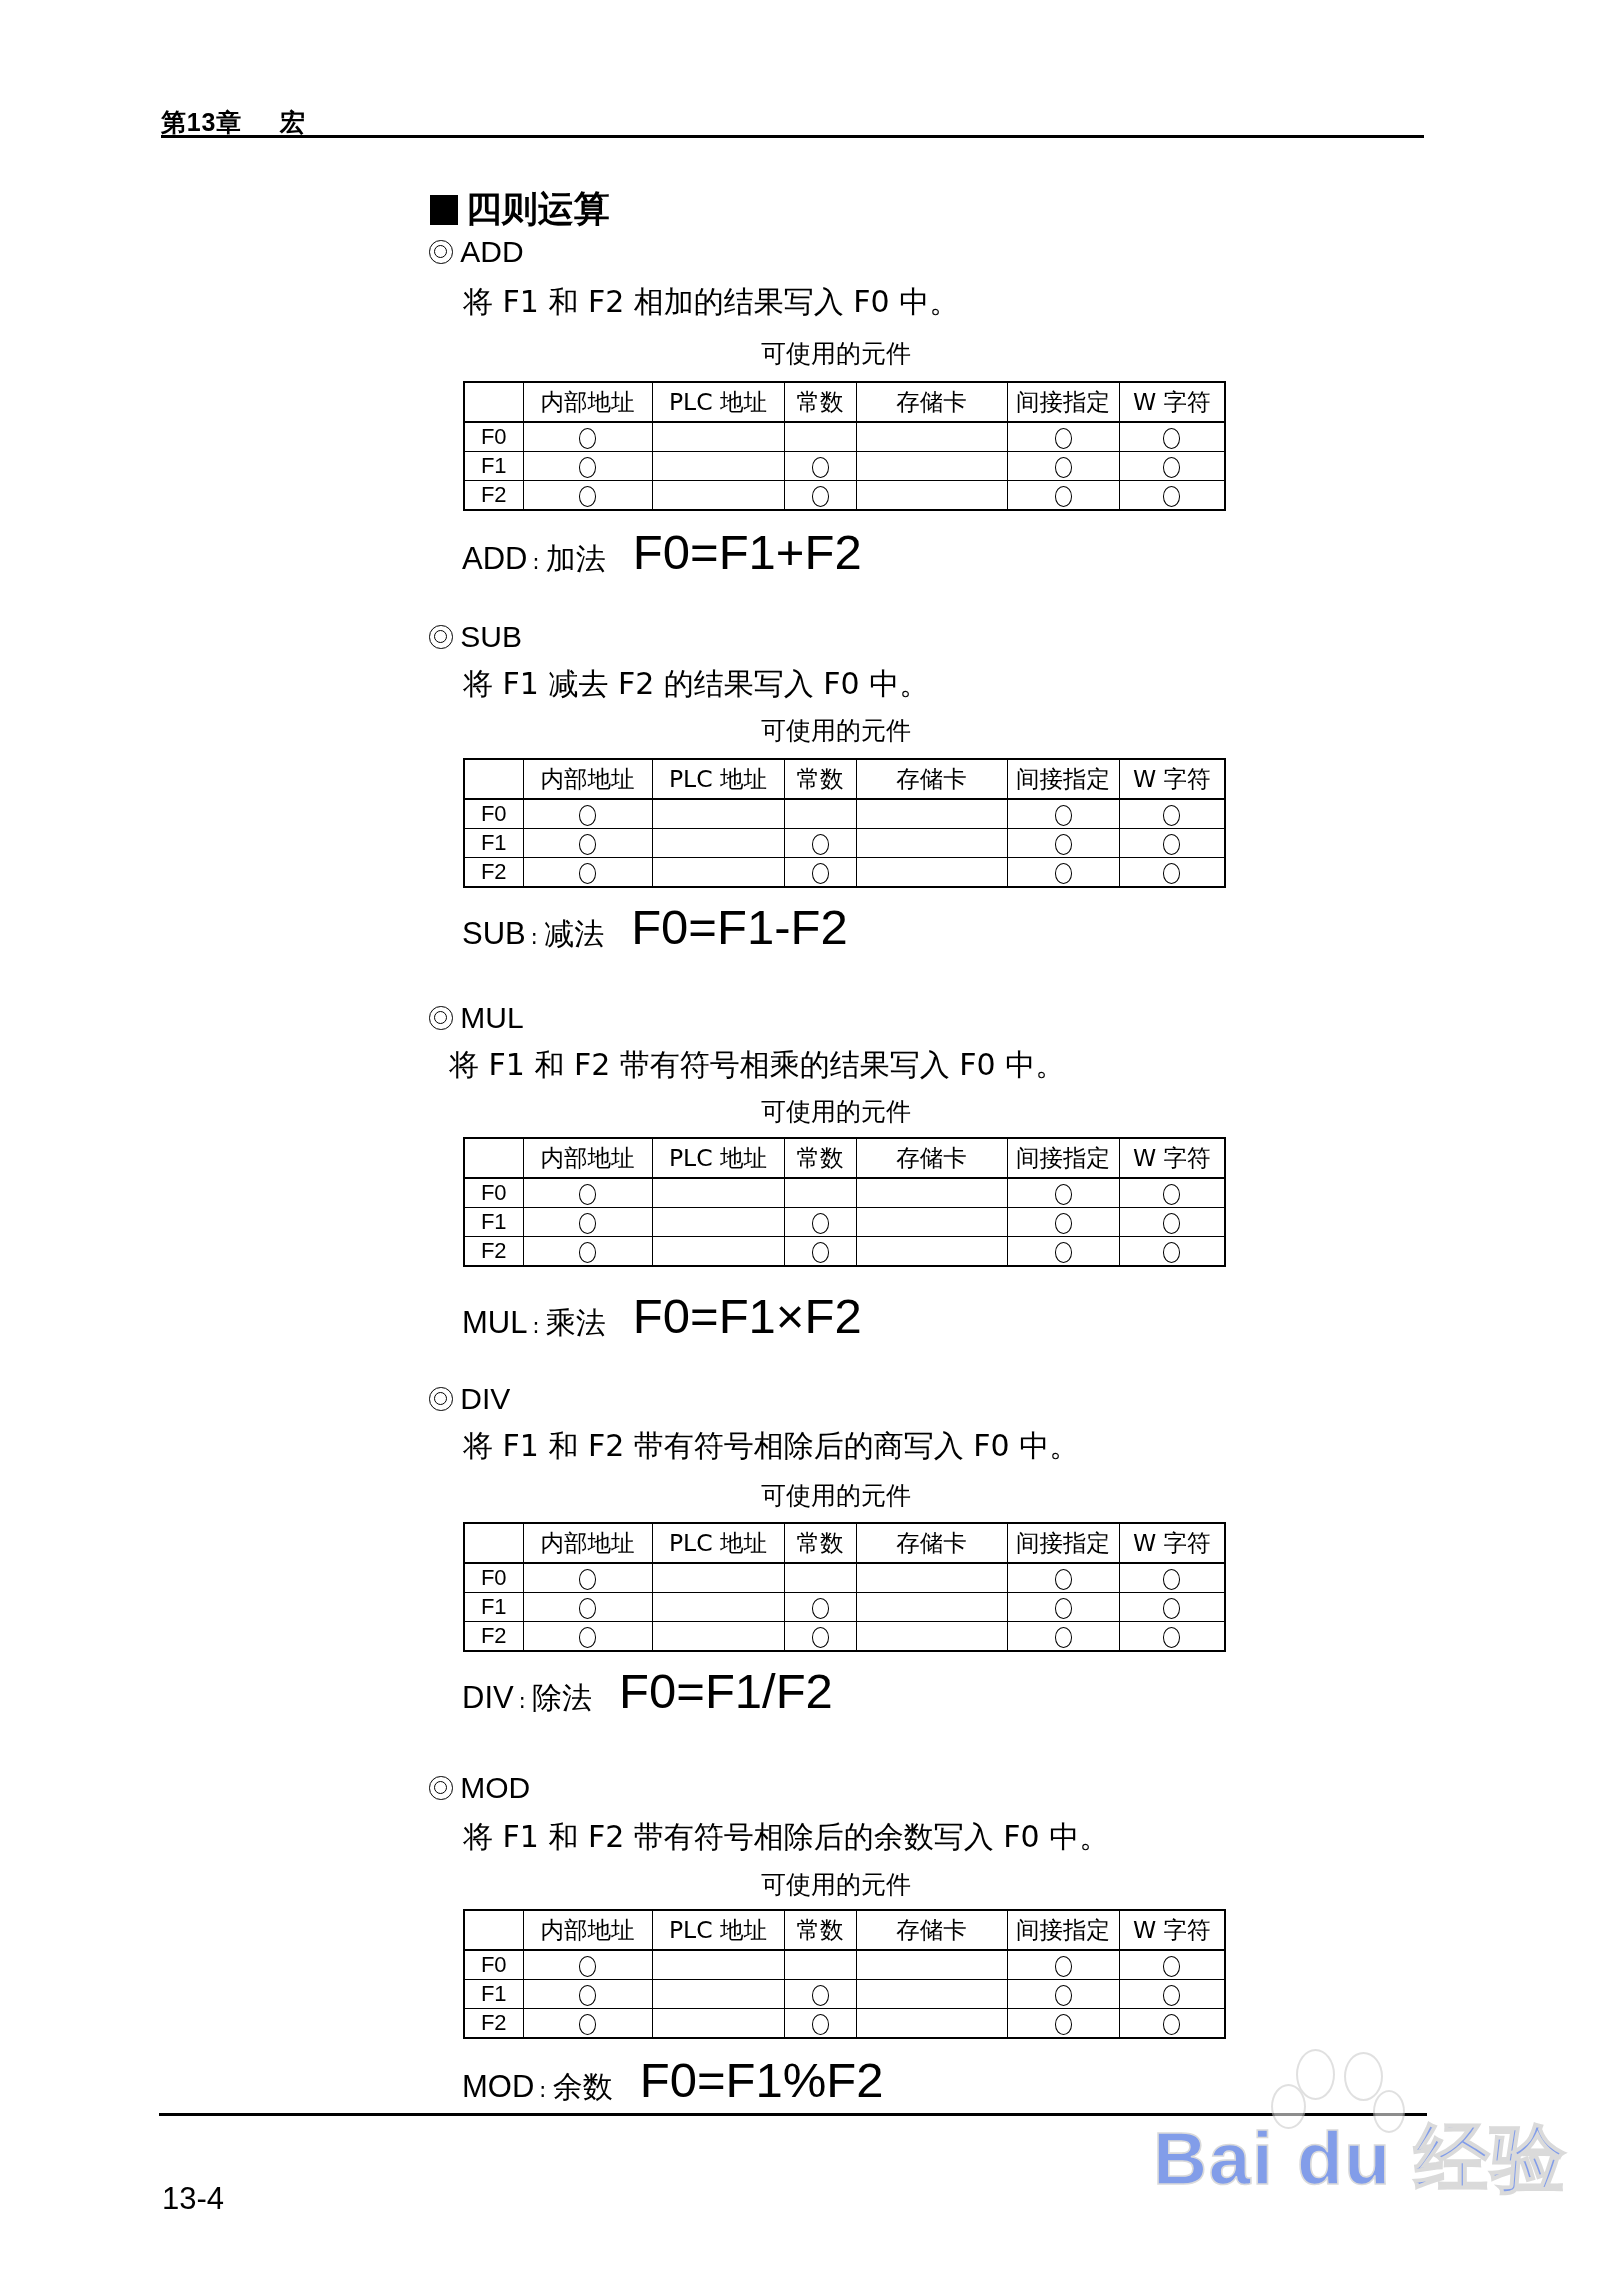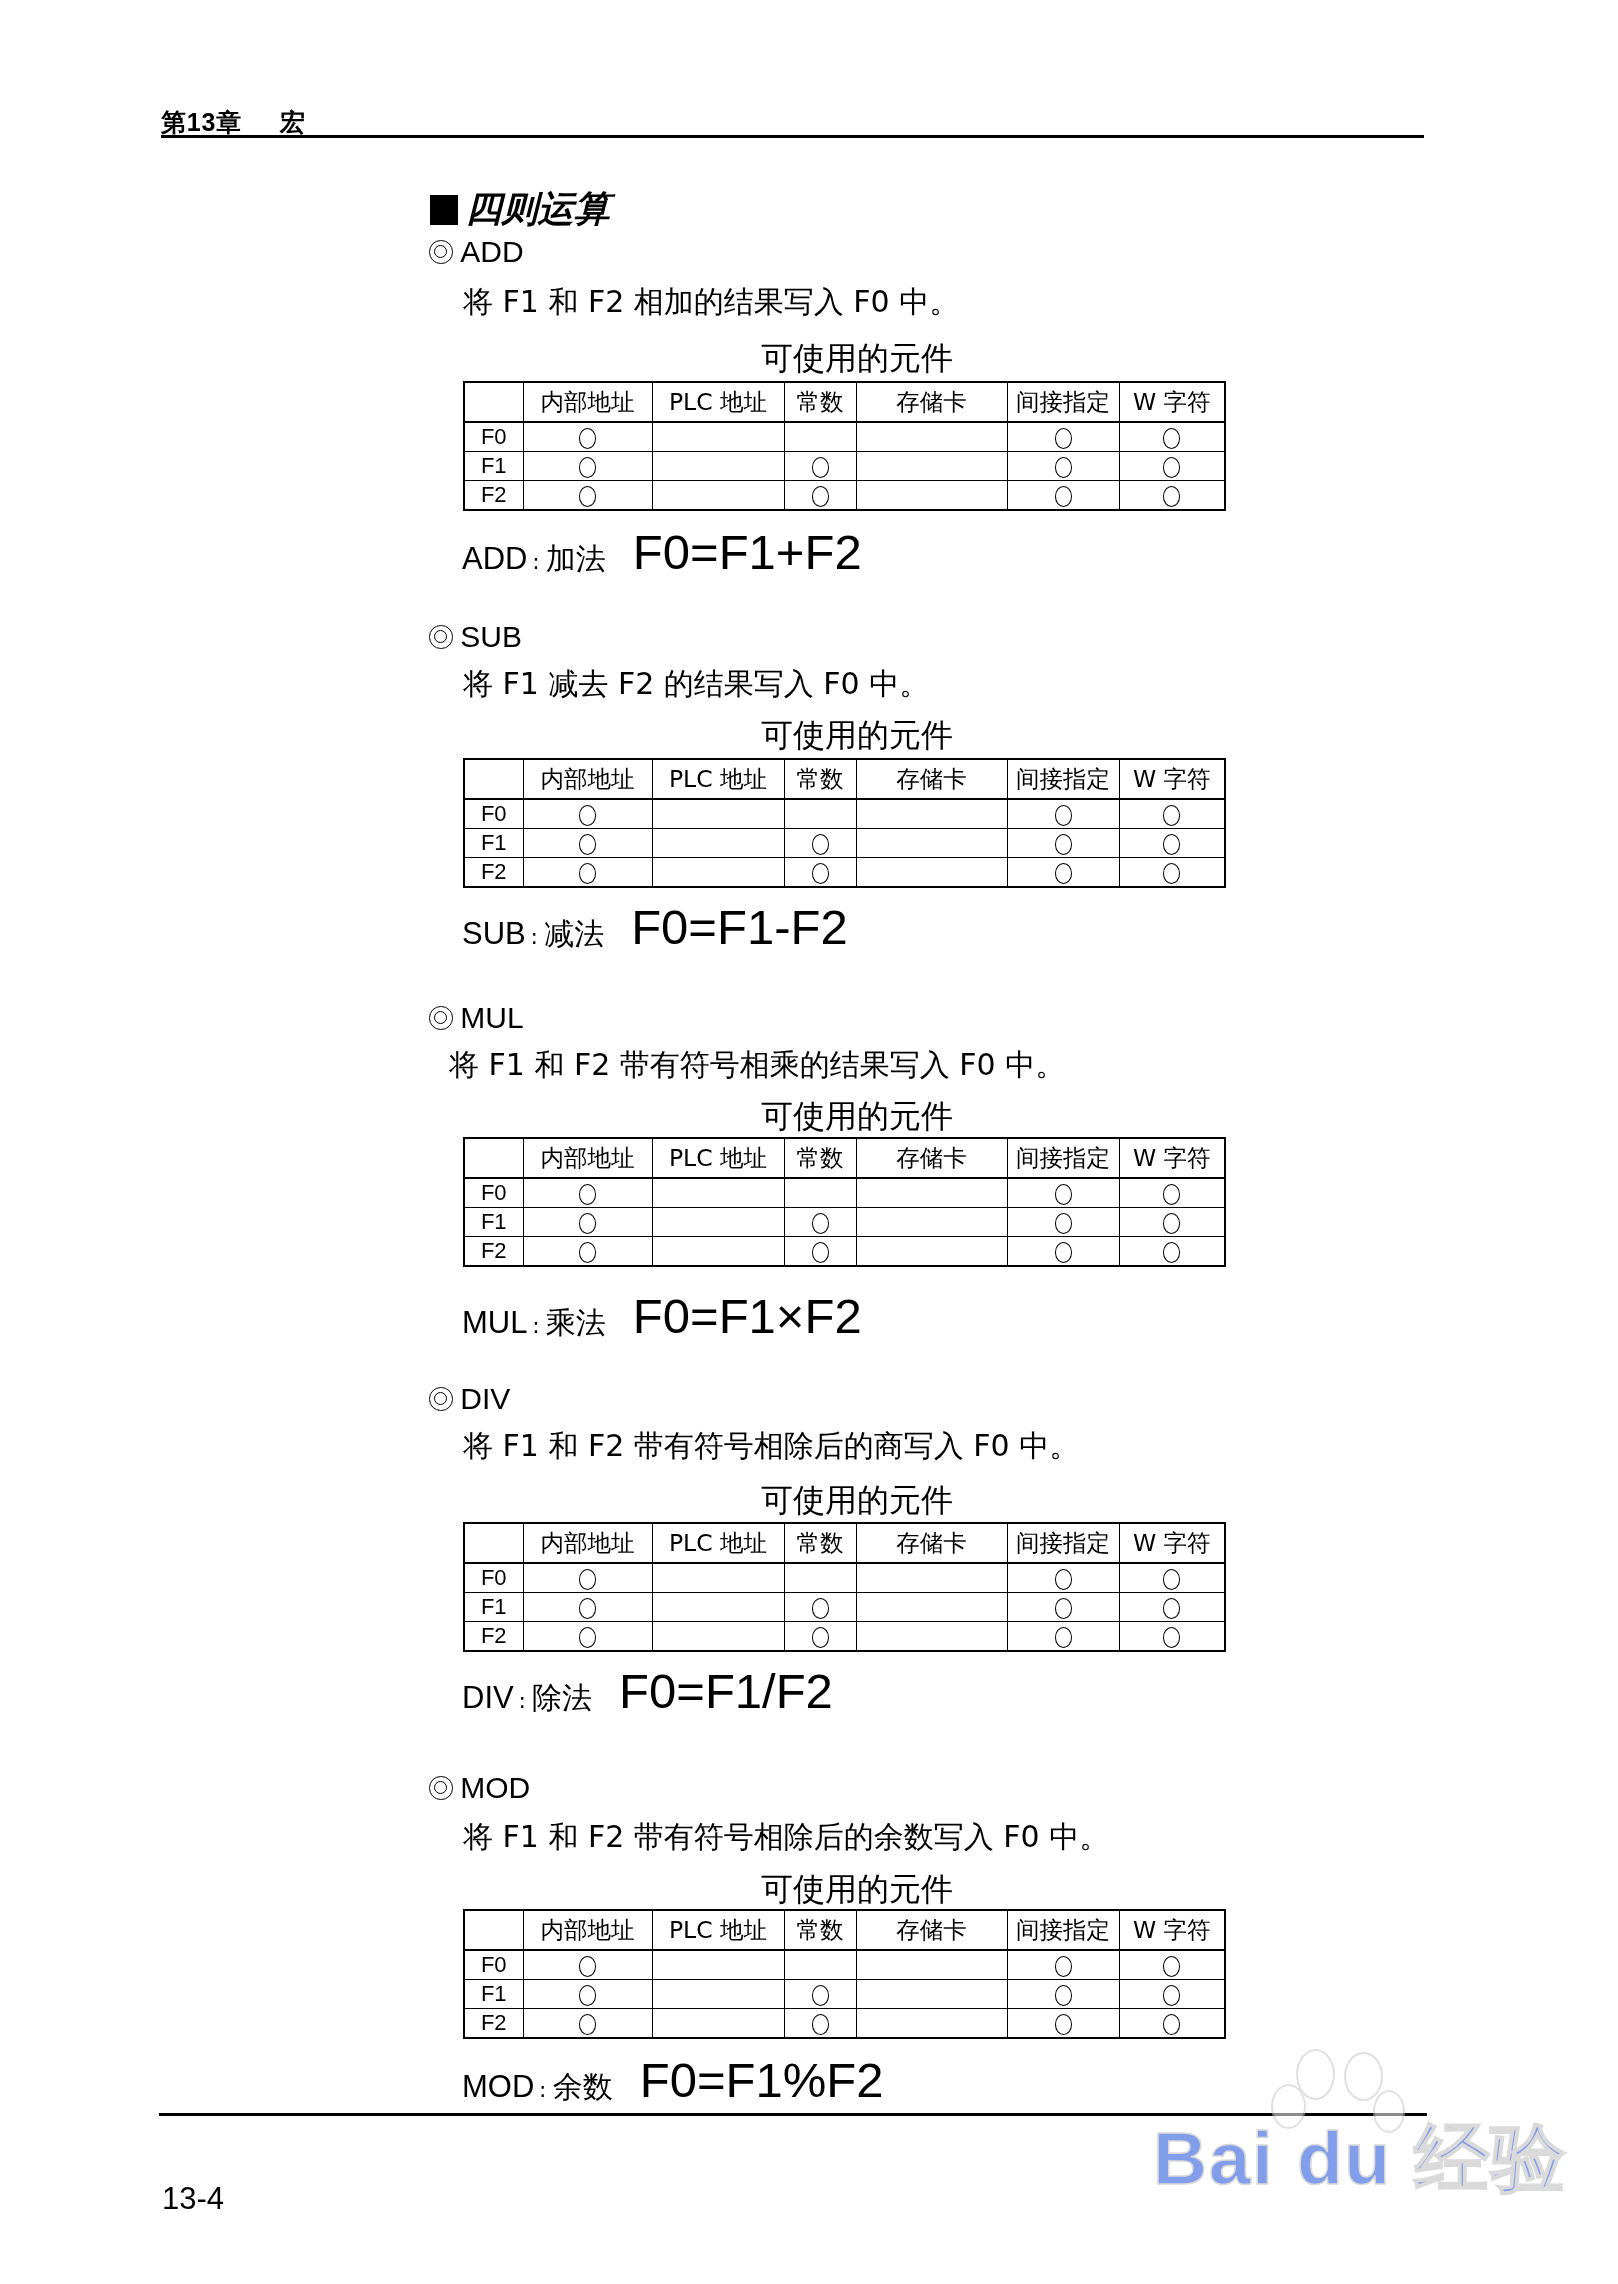--- a/index.html
+++ b/index.html
@@ -2,30 +2,30 @@
 <html style="font-size:12.5px"><head>
   <meta charset="utf-8">
   <style>
     html, body { margin: 0; padding: 0; background: #ffffff; }
     body { width: 1619px; height: 2284px; position: relative; overflow: hidden;
            font-family: "DejaVu Sans", "Liberation Sans", sans-serif; color: #000; }
     .abs { position: absolute; white-space: nowrap; }
     .chapter { left: 161px; top: 91px; font-size: 25px; font-weight: bold; letter-spacing: 0.8px; margin-top: 15px; }
     .chapter .num { font-family: "Liberation Sans", sans-serif; }
     .rule { position: absolute; background: #000; height: 3.1px; }
-    .heading { left: 430px; top: 185px; font-size: 36px; font-weight: bold; display: flex; align-items: center; font-style: italic; }
+    .heading { left: 430px; top: 185px; font-size: 36px; font-weight: bold; display: flex; align-items: center; }
     .heading .sq { display: inline-block; width: 28px; height: 30px; background: #000; margin-right: 7.8px; }
     .op-title { font-size: 30px; display: flex; align-items: center; }
     .op-title .dbl { display: inline-block; width: 23.5px; height: 23.5px; border: 1.2px solid #000; border-radius: 50%;
                      position: relative; margin-right: 7.8px; box-sizing: border-box; }
     .op-title .dbl::after { content: ""; position: absolute; left: 3.9px; top: 3.9px; width: 13.3px; height: 13.3px;
                             border: 1.2px solid #000; border-radius: 50%; box-sizing: border-box; }
     .op-title .txt { font-family: "Liberation Sans", sans-serif; }
     .desc { font-size: 30px; font-family: "DejaVu Sans", sans-serif; }
-    .caption { font-size: 32px; }
+    .caption { font-size: 25px; }
     table.el { position: absolute; border-collapse: collapse; table-layout: fixed; border: 2.4px solid #000; }
     table.el td, table.el th { border: 1.6px solid #000; padding: 0; text-align: center; vertical-align: middle;
                                font-weight: normal; overflow: hidden; }
     table.el th { height: 38px; font-size: 23.5px; }
     table.el tr.hdr { border-bottom: 2.4px solid #000; }
     table.el td { height: 28px; font-size: 22px; }
     table.el td.rl { font-family: "Liberation Sans", sans-serif; font-size: 22px; }
     .circ { display: inline-block; width: 17px; height: 20.4px; border: 1.6px solid #000; border-radius: 50%; box-sizing: border-box; vertical-align: middle; }
     .formula-row { display: flex; align-items: baseline; }
     .formula-row .lbl { font-family: "Liberation Sans", sans-serif; font-size: 31px; }

